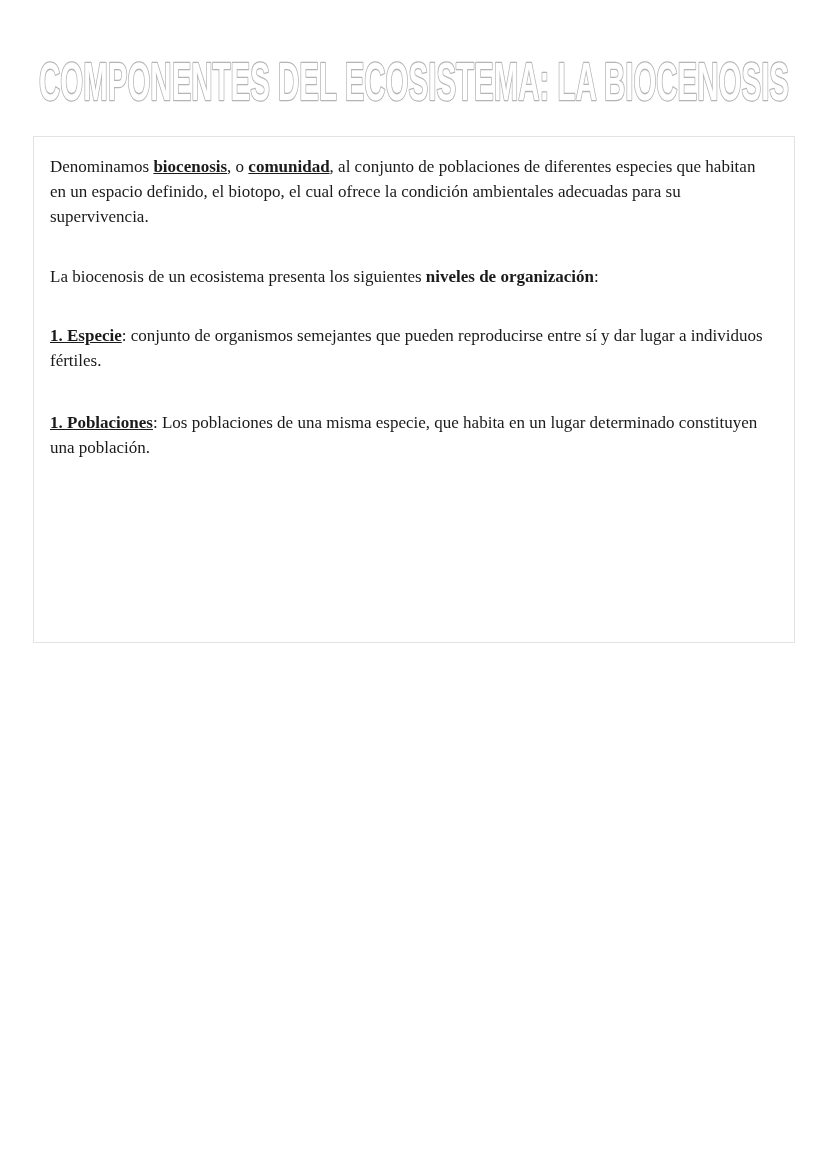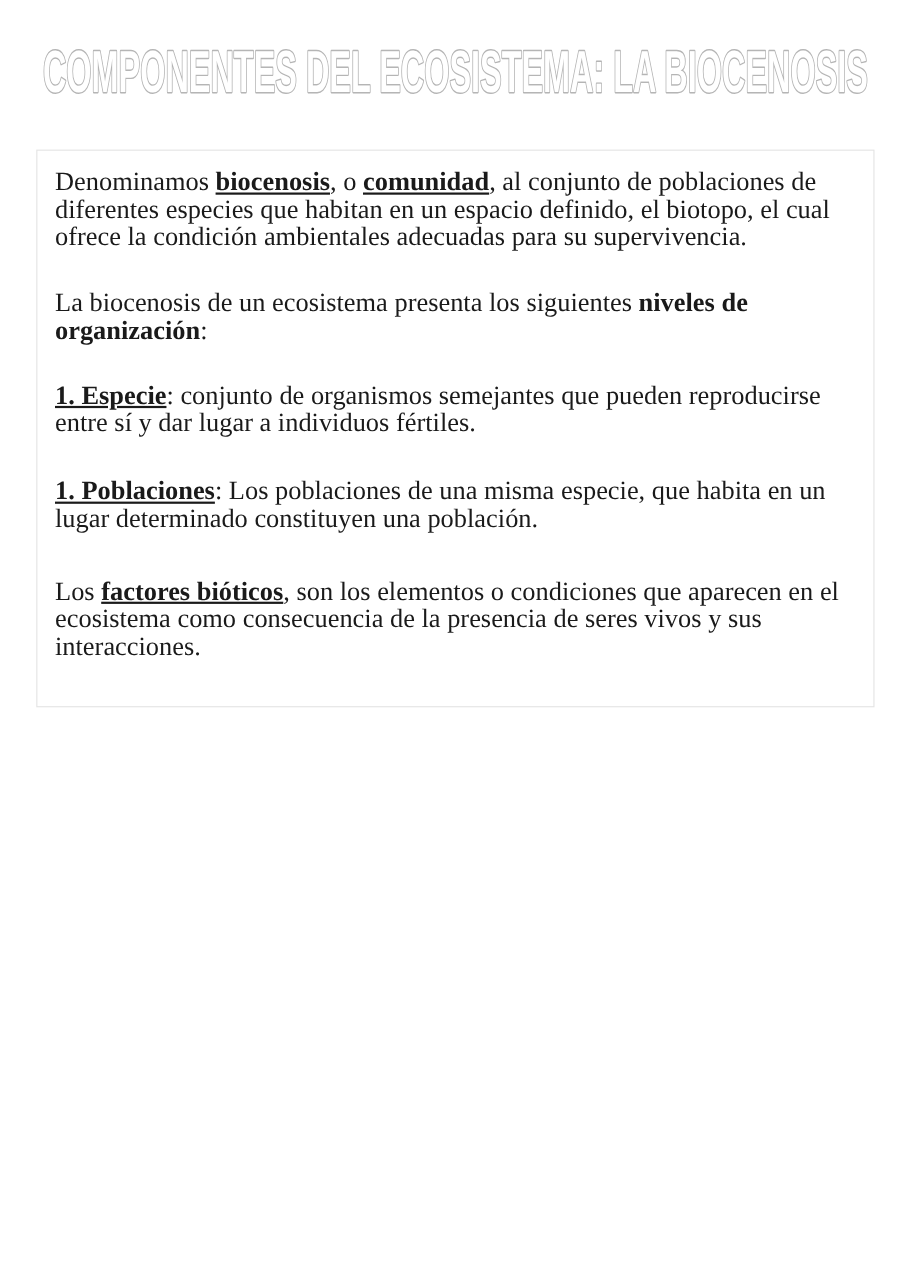--- a/index.html
+++ b/index.html
@@ -10,21 +10,21 @@
   body {
     width: 828px;
     height: 1171px;
     position: relative;
     font-family: "Liberation Serif", serif;
     color: var(--text-color, #1a1a1a);
     overflow: hidden;
   }
   .title-wrap {
     position: absolute;
-    top: 34px;
+    top: 50px;
     left: 0;
     width: 828px;
     height: 66px;
   }
   .title-text {
     font-family: "Liberation Sans", sans-serif;
     font-weight: bold;
     font-size: 54px;
     fill: #ffffff;
     stroke: var(--title-outline, #b5b5b5);
@@ -38,21 +38,21 @@
     top: 136px;
     width: 762px;
     min-height: 507px;
     box-sizing: border-box;
     border: 1px solid var(--box-border, #e3e3e3);
     background: #ffffff;
     padding: 17px 24px 12px 16px;
   }
   .para {
     margin: 0;
-    font-size: 24px;
+    font-size: 17px;
     line-height: 25px;
     color: var(--text-color, #1a1a1a);
   }
   .para.p2 { margin-top: 35px; }
   .para.p3 { margin-top: 34px; }
   .para.p4 { margin-top: 37px; }
   .para.p5 { margin-top: 17px; }
   .para.p6 { margin-top: 41px; }
   .para span.b { font-weight: bold; }
   .para span.u { text-decoration: underline; }
@@ -64,14 +64,13 @@
   <svg width="828" height="66" viewBox="0 0 828 66">
     <text x="414" y="50" text-anchor="middle" textLength="750" lengthAdjust="spacingAndGlyphs" class="title-text">COMPONENTES DEL ECOSISTEMA: LA BIOCENOSIS</text>
   </svg>
 </div>
 
 <div class="content-box">
   <p class="para p1"><span>Denominamos </span><span class="b u">biocenosis</span><span>, o </span><span class="b u">comunidad</span><span>, al conjunto de poblaciones de diferentes especies que habitan en un espacio definido, el biotopo, el cual ofrece la condición ambientales adecuadas para su supervivencia.</span></p>
   <p class="para p2"><span>La biocenosis de un ecosistema presenta los siguientes </span><span class="b">niveles de organización</span><span>:</span></p>
   <p class="para p3"><span class="b u">1. Especie</span><span>: conjunto de organismos semejantes que pueden reproducirse entre sí y dar lugar a individuos fértiles.</span></p>
   <p class="para p4"><span class="b u">1. Poblaciones</span><span>: Los poblaciones de una misma especie, que habita en un lugar determinado constituyen una población.</span></p>
-  <p class="para p6"><span>Los </span><span class="b u">factores bióticos</span><span>, son los elementos o condiciones que aparecen en el ecosistema como consecuencia de la presencia de seres vivos y sus interacciones.</span></p>
 </div>
 
 </body></html>

